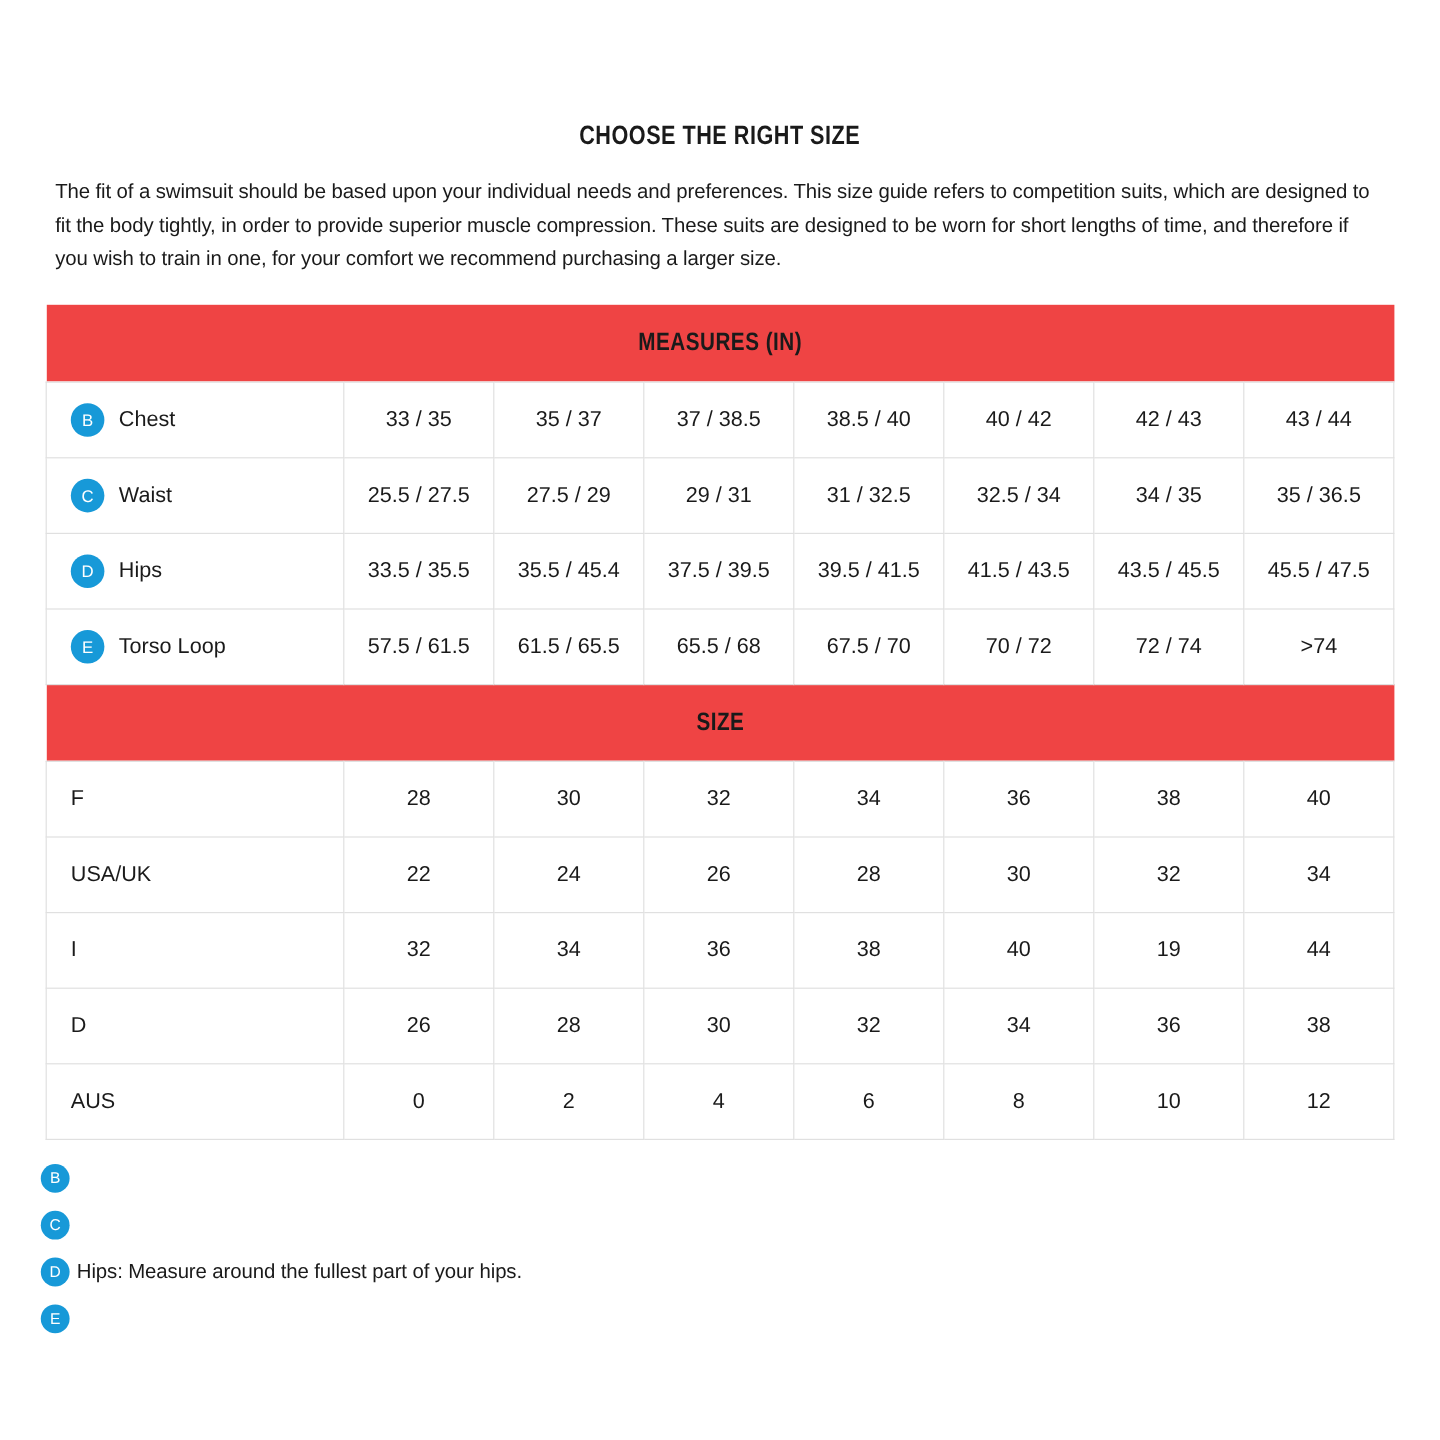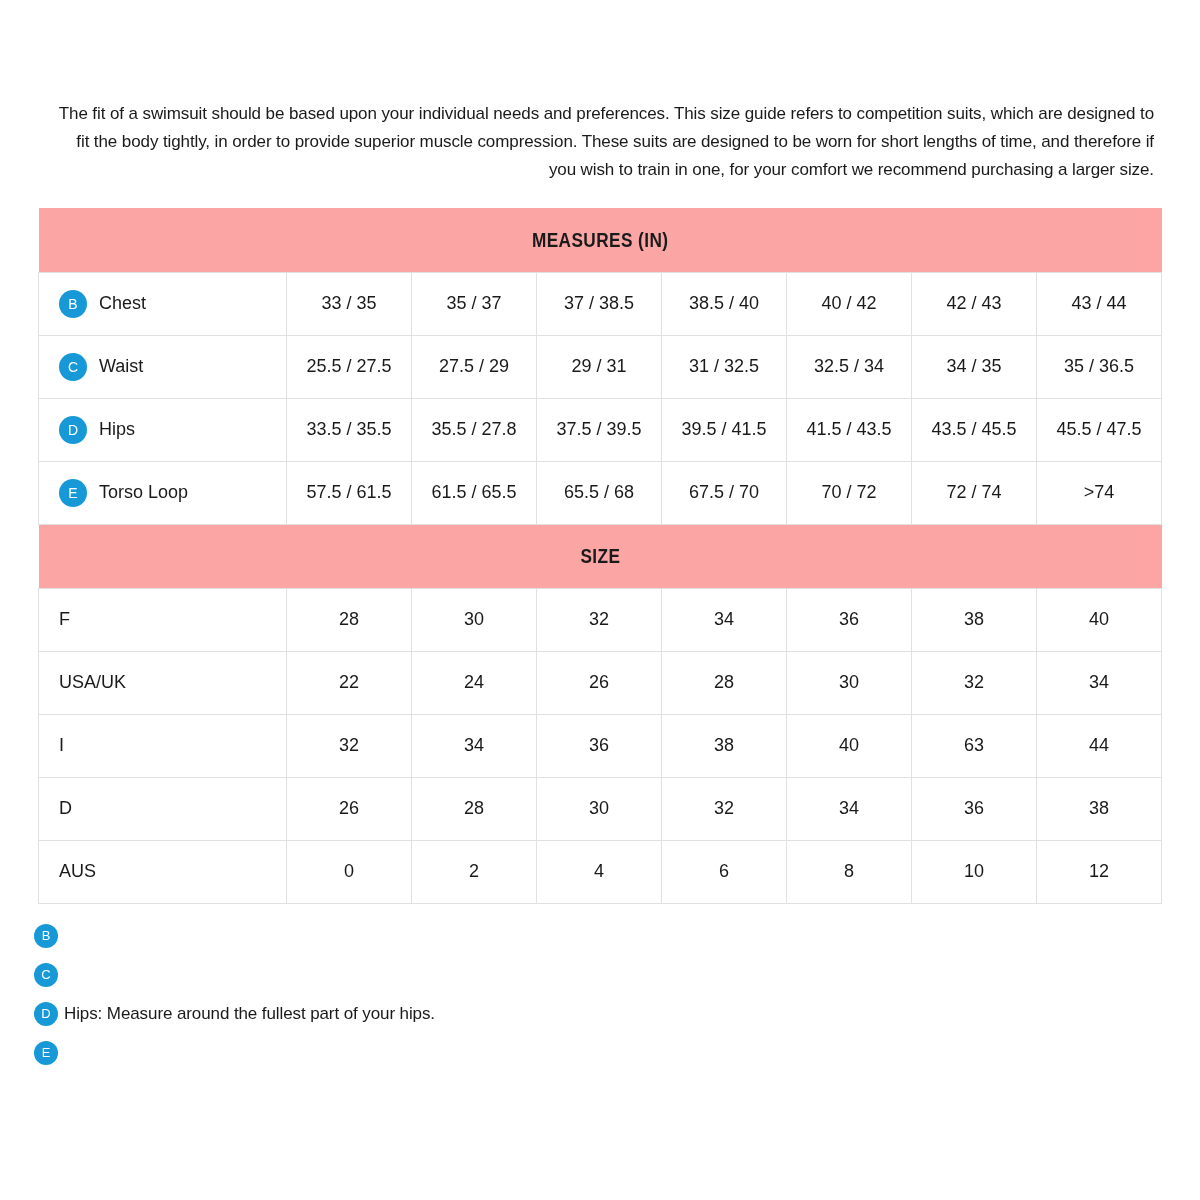--- a/index.html
+++ b/index.html
@@ -18,37 +18,37 @@
     text-align: center;
     font-size: 22px;
     font-weight: bold;
     letter-spacing: 0.5px;
     margin: 0 0 20px 0;
   }
 
   .intro {
     width: 1108px;
     margin: 0 auto 24px auto;
-    text-align: right;
+    text-align: left;
     font-size: 17px;
     line-height: 28px;
     letter-spacing: -0.1px;
   }
 
   .table-wrap { width: 1124px; margin: 0 auto; }
   table.size-guide {
     width: 100%;
     border-collapse: collapse;
     table-layout: fixed;
   }
   col.label-col { width: 248px; }
   col.val-col { width: 125px; }
 
   th.section-header {
-    background: #fca5a5;
+    background: #ef4444;
     height: 64px;
     font-size: 21px;
     font-weight: bold;
     text-align: center;
     border: none;
     letter-spacing: 0.5px;
   }
   td {
     height: 63px;
     border: 1px solid #e0e0e0;
@@ -85,20 +85,21 @@
     width: 24px; height: 24px;
     font-size: 13px;
     margin-right: 6px;
   }
 </style>
 </head>
 <body>
 
 <div class="page">
 
+  <h1 class="title"><span class="cond">CHOOSE THE RIGHT SIZE</span></h1>
 
   <p class="intro">The fit of a swimsuit should be based upon your individual needs and preferences. This size guide refers to competition suits, which are designed to fit the body tightly, in order to provide superior muscle compression. These suits are designed to be worn for short lengths of time, and therefore if you wish to train in one, for your comfort we recommend purchasing a larger size.</p>
 
   <div class="table-wrap">
     <table class="size-guide">
       <colgroup>
         <col class="label-col">
           <col class="val-col">
           <col class="val-col">
           <col class="val-col">
@@ -146,21 +147,21 @@
       </tr>
 
       <tr>
         <td class="label-cell">
           <span class="label-inner">
             <span class="badge">D</span>
             <span>Hips</span>
           </span>
         </td>
         <td>33.5 / 35.5</td>
-        <td>35.5 / 27.8</td>
+        <td>35.5 / 45.4</td>
         <td>37.5 / 39.5</td>
         <td>39.5 / 41.5</td>
         <td>41.5 / 43.5</td>
         <td>43.5 / 45.5</td>
         <td>45.5 / 47.5</td>
       </tr>
 
       <tr>
         <td class="label-cell">
           <span class="label-inner">
@@ -203,21 +204,21 @@
         <td>34</td>
       </tr>
 
       <tr>
         <td class="label-cell">I</td>
         <td>32</td>
         <td>34</td>
         <td>36</td>
         <td>38</td>
         <td>40</td>
-        <td>63</td>
+        <td>19</td>
         <td>44</td>
       </tr>
 
       <tr>
         <td class="label-cell">D</td>
         <td>26</td>
         <td>28</td>
         <td>30</td>
         <td>32</td>
         <td>34</td>

